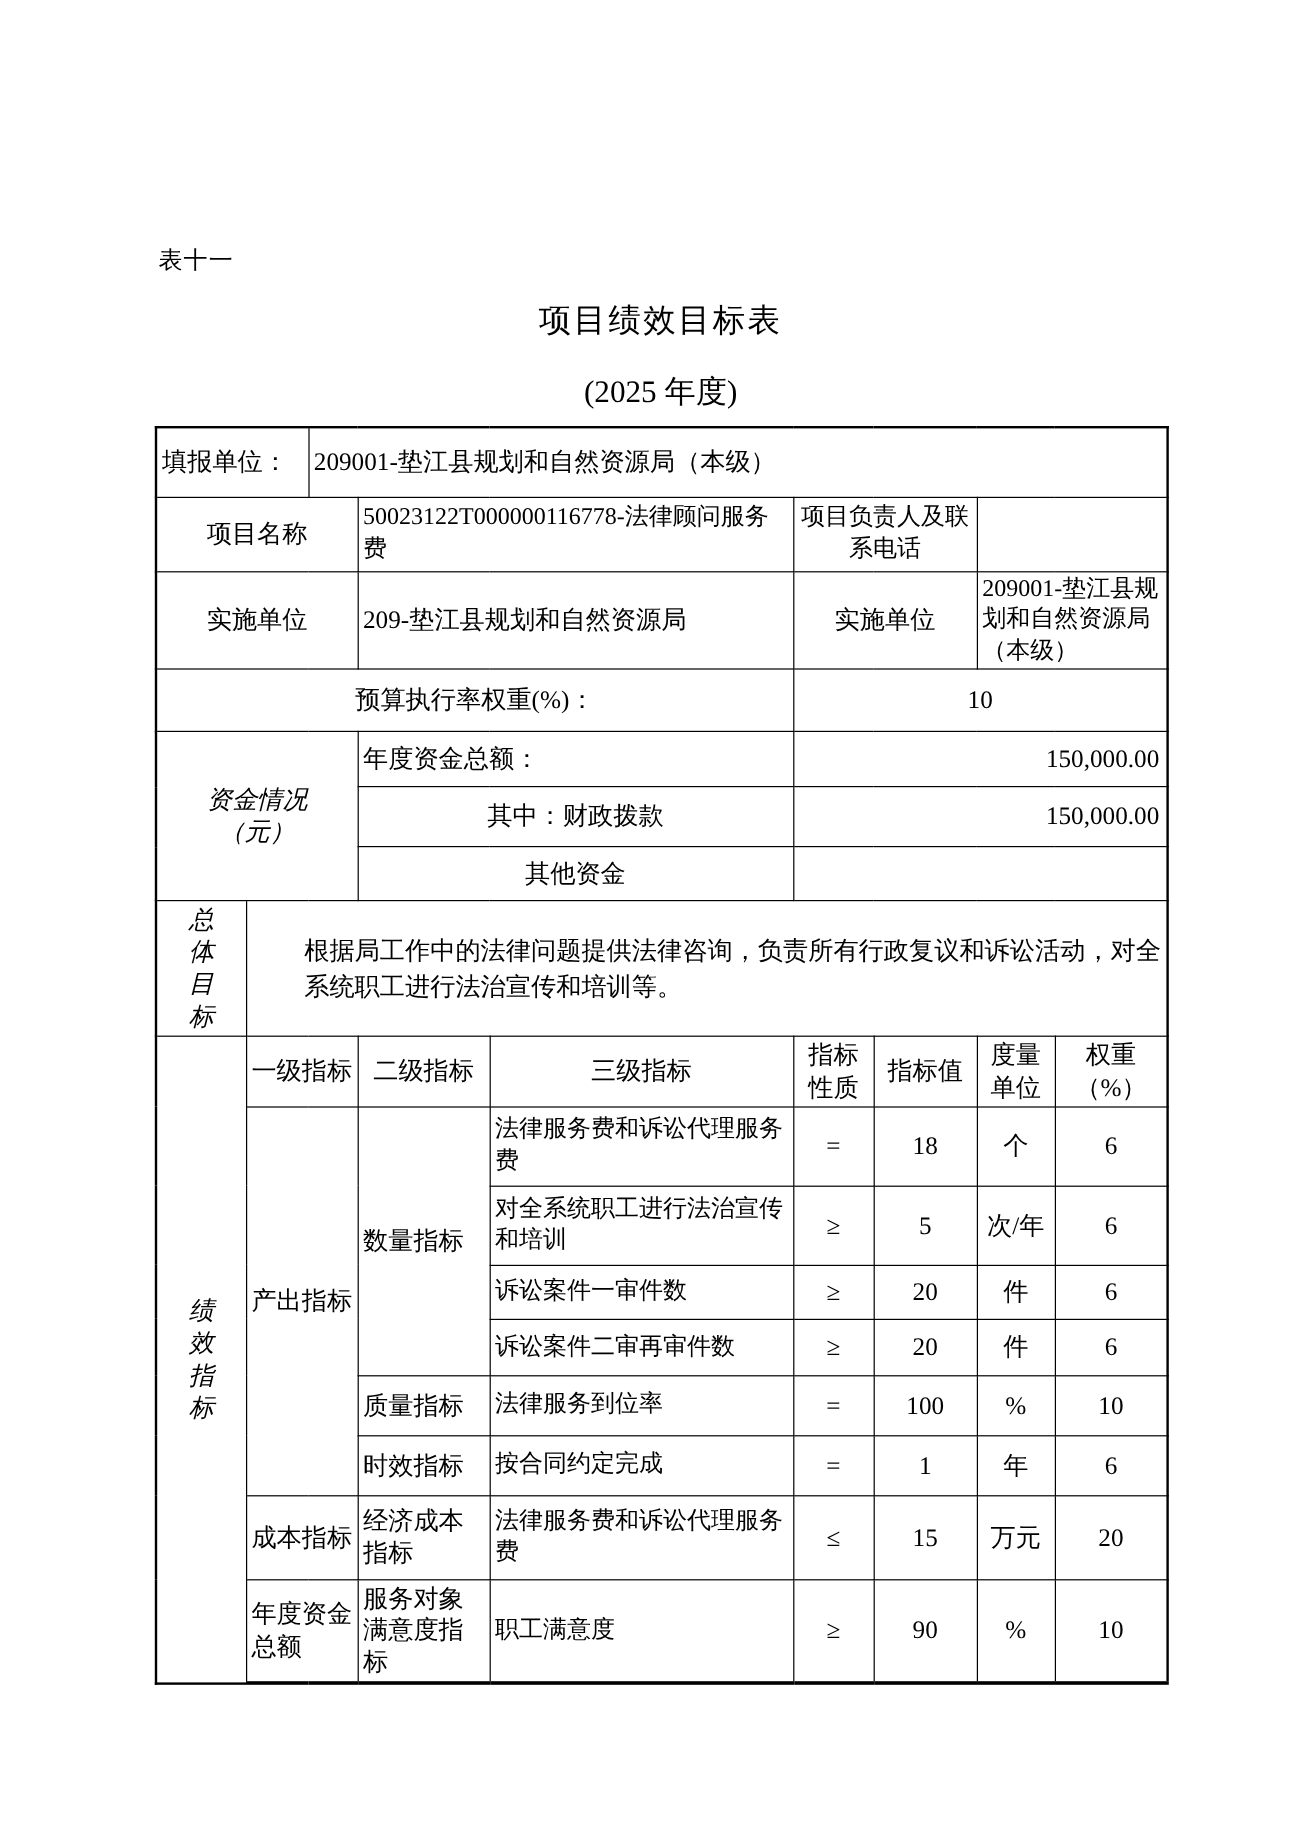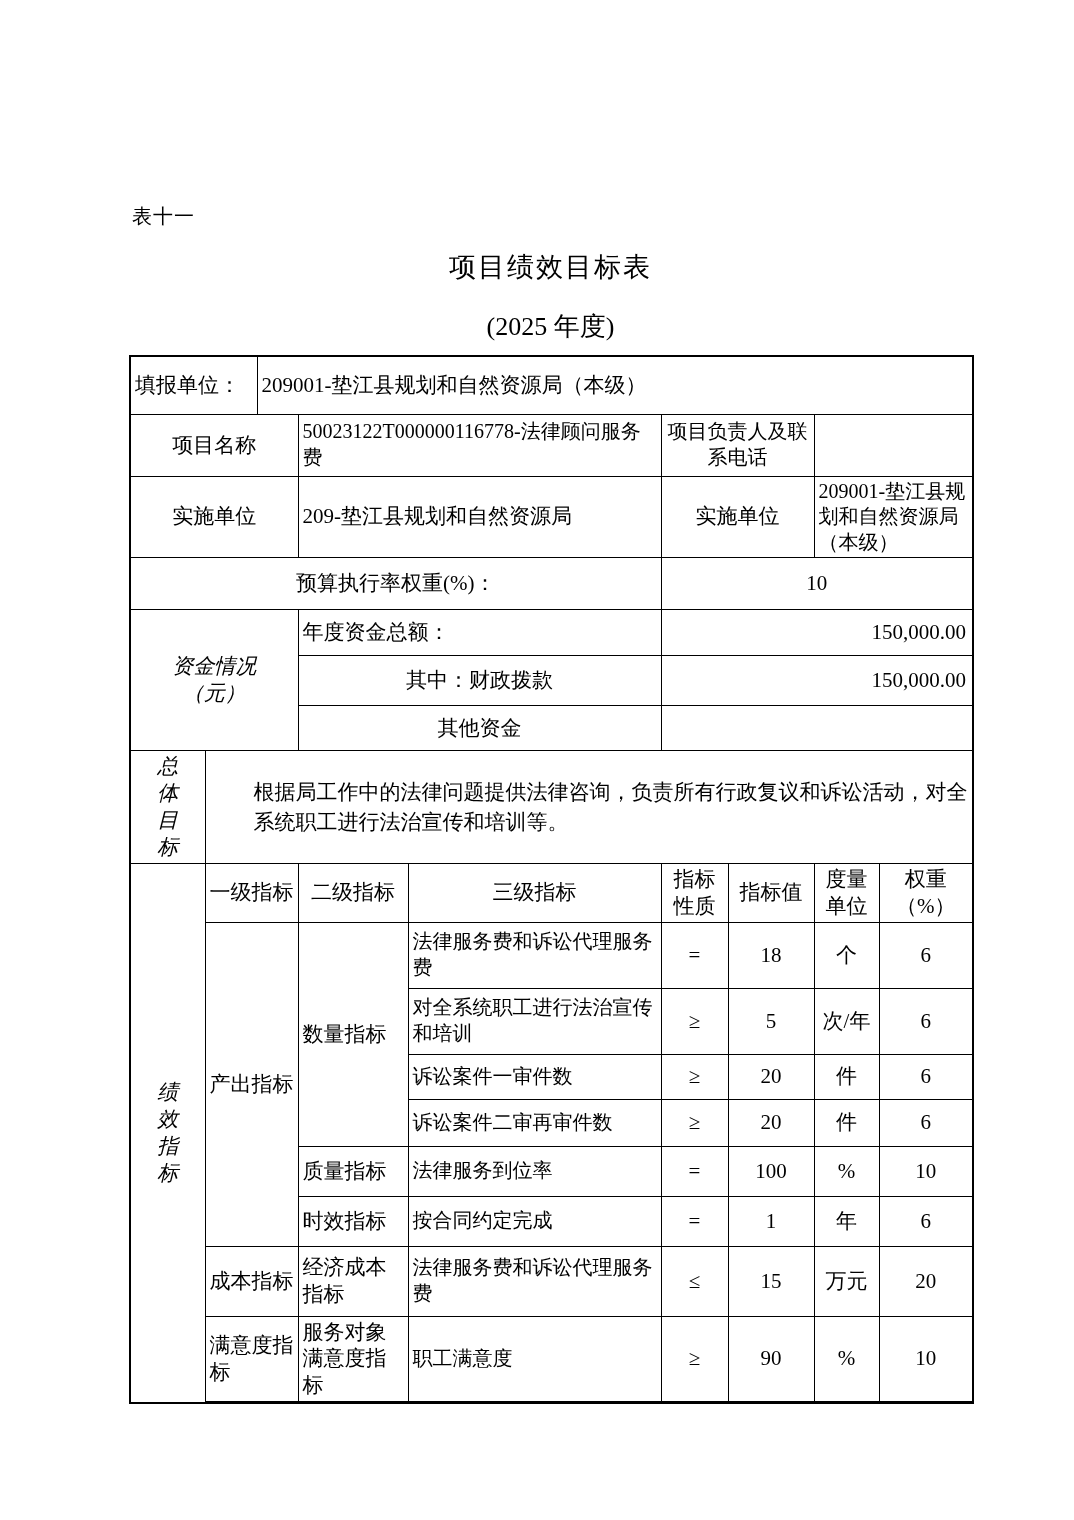--- a/index.html
+++ b/index.html
@@ -195,21 +195,21 @@
   <tr style="height:70px">
     <td colspan="2" class="l">成本指标</td>
     <td class="l">经济成本指标</td>
     <td class="l f20">法律服务费和诉讼代理服务费</td>
     <td class="c">≤</td>
     <td class="c">15</td>
     <td class="c">万元</td>
     <td class="c">20</td>
   </tr>
   <tr style="height:56px" class="lastrow">
-    <td colspan="2" class="l">满意度指标</td>
+    <td colspan="2" class="l">年度资金总额</td>
     <td class="l">服务对象满意度指标</td>
     <td class="l f20">职工满意度</td>
     <td class="c">≥</td>
     <td class="c">90</td>
     <td class="c">%</td>
     <td class="c">10</td>
   </tr>
 </tbody>
   </table>
 

